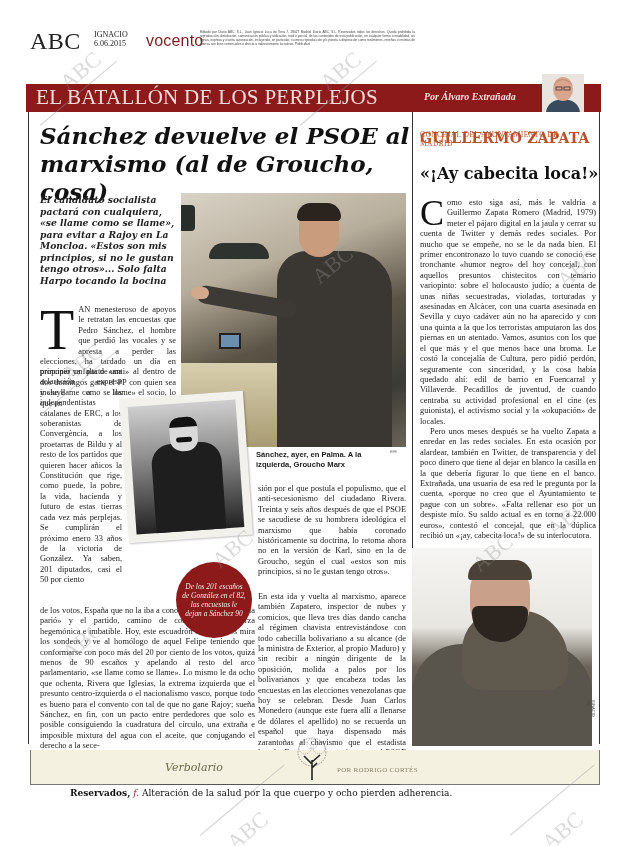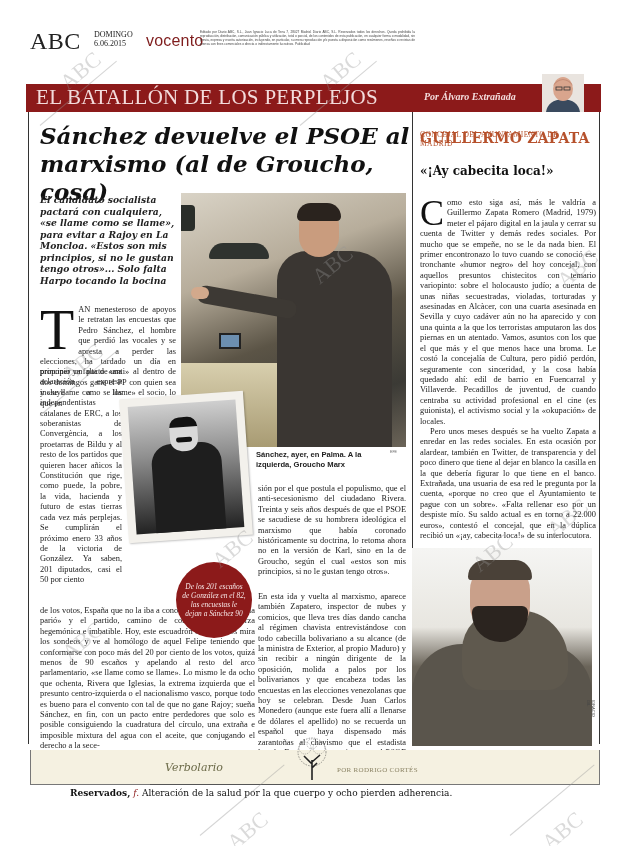--- a/index.html
+++ b/index.html
@@ -56,21 +56,21 @@
   .pg-mustache { position: absolute; left: 46px; top: 34px; width: 16px; height: 5px; background: #111; border-radius: 3px; }
 
   .caption { position: absolute; left: 256px; top: 450px; width: 130px; font-family: "Liberation Sans", sans-serif; font-weight: bold; font-size: 7.6px; line-height: 10px; color: #222; }
   .credit { position: absolute; left: 390px; top: 450px; font-family: "Liberation Sans", sans-serif; font-size: 3.6px; color: #666; }
 
   .callout { position: absolute; left: 176px; top: 562px; width: 76px; height: 76px; border-radius: 50%; background: #8c1a1a; color: #f6e6e6; display: flex; align-items: center; justify-content: center; text-align: center; padding: 6px; font-family: "Liberation Serif", serif; font-style: italic; font-size: 7.4px; line-height: 9px; }
 
   
   .rc-name { position: absolute; left: 420px; top: 130px; font-family: "DejaVu Serif", serif; font-weight: bold; font-size: 14px; color: #b6512c; letter-spacing: 0.2px; }
   .rc-role { position: absolute; left: 420px; top: 130px; width: 150px; font-family: "Liberation Serif", serif; font-size: 7.5px; line-height: 9px; color: #b6512c; letter-spacing: 0.4px; }
-  .rc-headline { position: absolute; left: 420px; top: 164px; font-family: "DejaVu Serif", serif; font-weight: bold; font-size: 12px; color: #111; }
+  .rc-headline { position: absolute; left: 420px; top: 164px; font-family: "DejaVu Serif", serif; font-weight: bold; font-size: 16px; color: #111; }
   .rc-body { position: absolute; left: 420px; top: 198px; width: 176px; }
   .rc-body .drop { float: left; font-family: "Liberation Serif", serif; font-size: 36px; line-height: 28px; margin: 1px 3px 0 0; color: #111; }
   .rc-body p { text-indent: 10px; }
   .rc-body p:first-child { text-indent: 0; }
 
   .photo-zapata { position: absolute; left: 412px; top: 548px; width: 180px; height: 198px; background: linear-gradient(180deg, #f5f5f3 0%, #e8e6e0 40%, #6a6459 60%, #4d4841 100%); overflow: hidden; }
   .pz-coat { position: absolute; left: 0; top: 96px; width: 180px; height: 102px; background: #5a554c; border-radius: 50px 50px 0 0; }
   .pz-hood { position: absolute; left: 50px; top: 62px; width: 106px; height: 80px; background: #5f594e; border-radius: 40px 50px 20px 20px; }
   .pz-head { position: absolute; left: 58px; top: 14px; width: 60px; height: 74px; background: #c9a08a; border-radius: 28px 28px 30px 30px; }
   .pz-hair { position: absolute; left: 56px; top: 12px; width: 64px; height: 20px; background: #4a4138; border-radius: 30px 30px 6px 6px; }
@@ -90,21 +90,21 @@
   
   .wm { position: absolute; font-family: "Liberation Serif", serif; font-size: 22px; color: rgba(150,150,150,0.35); transform: rotate(-40deg); pointer-events: none; }
   .wm-line { position: absolute; height: 1px; background: rgba(150,150,150,0.4); transform-origin: left center; pointer-events: none; }
 </style>
 </head>
 <body>
 
 <div class="masthead">
   <div class="abc-logo">ABC</div>
   <div class="date-block">
-    <div>DOMINGO</div>
+    <div>IGNACIO</div>
     <div>6.06.2015</div>
   </div>
   <div class="vocento">vocento</div>
   <div class="imprint">Editado por Diario ABC, S.L., Juan Ignacio Luca de Tena 7, 28027 Madrid. Diario ABC, S.L. Reservados todos los derechos. Queda prohibida la reproducción, distribución, comunicación pública y utilización, total o parcial, de los contenidos de esta publicación, en cualquier forma o modalidad, sin previa, expresa y escrita autorización, incluyendo, en particular, su mera reproducción y/o puesta a disposición como resúmenes, reseñas o revistas de prensa con fines comerciales o directa o indirectamente lucrativos. Publicidad</div>
 </div>
 
 <div class="band">
   <div class="band-title">EL BATALLÓN DE LOS PERPLEJOS</div>
   <div class="band-byline">Por Álvaro Extrañada</div>
   <svg class="author-photo" viewBox="0 0 42 38">

